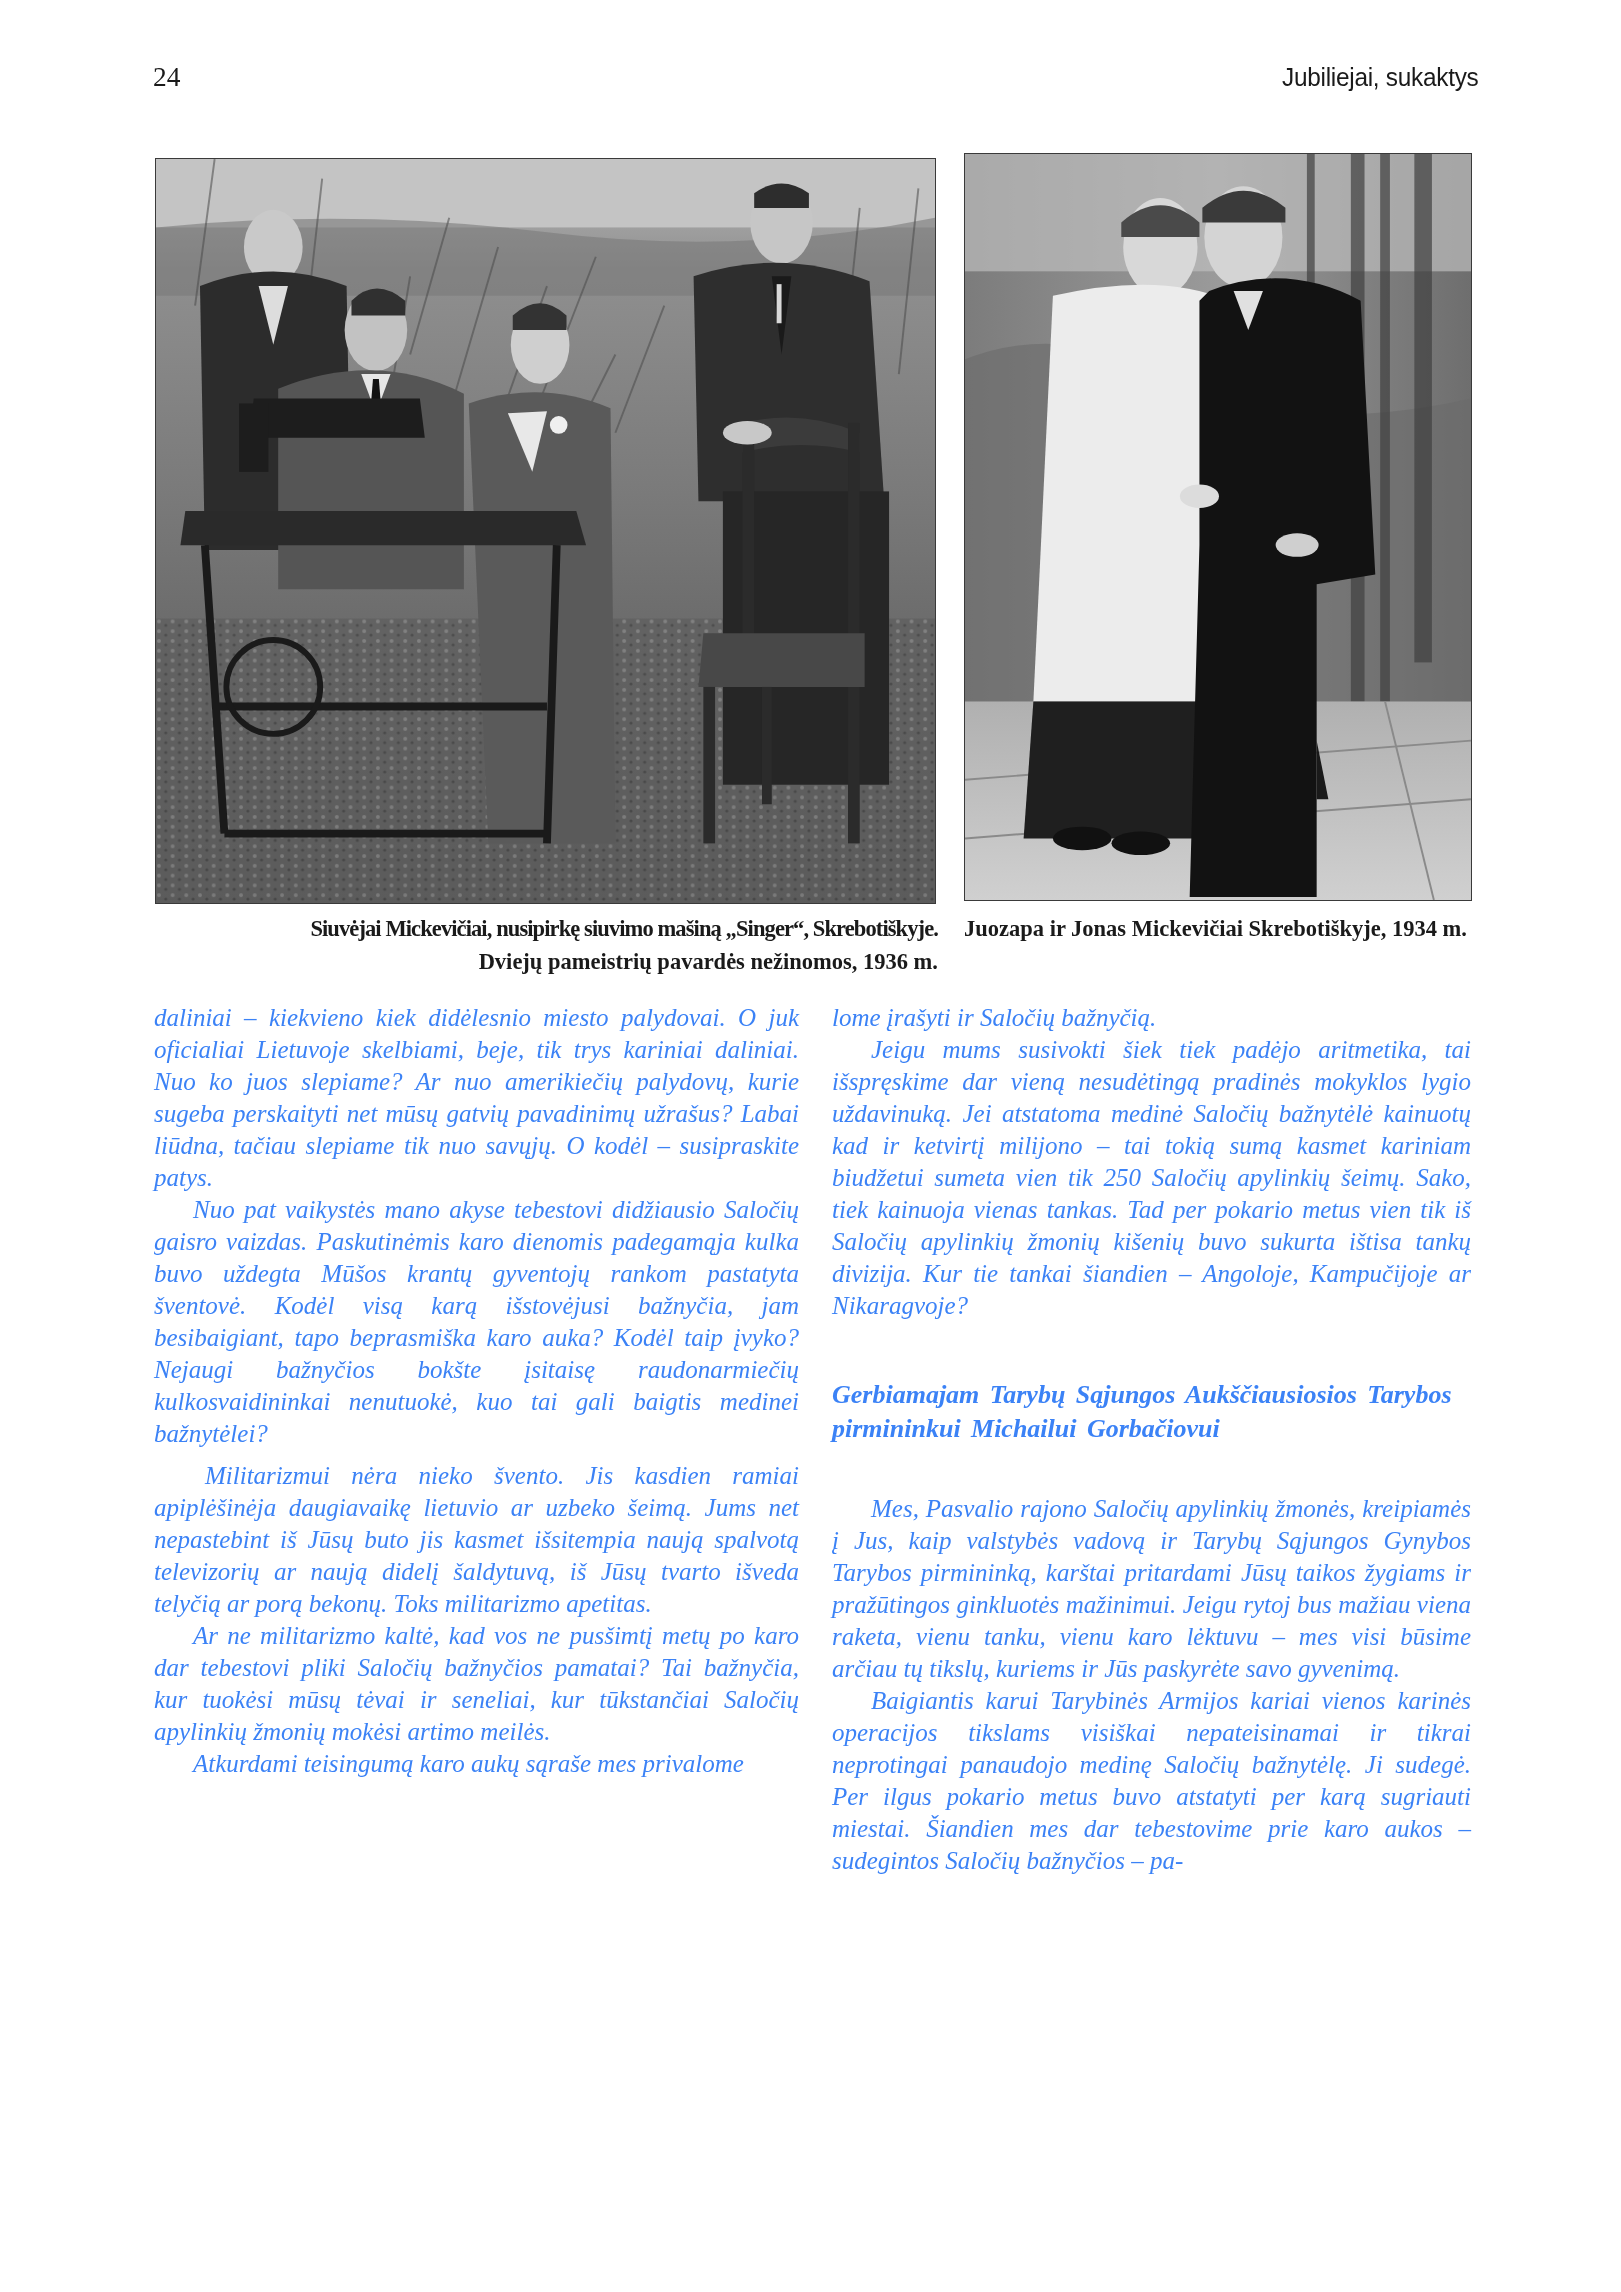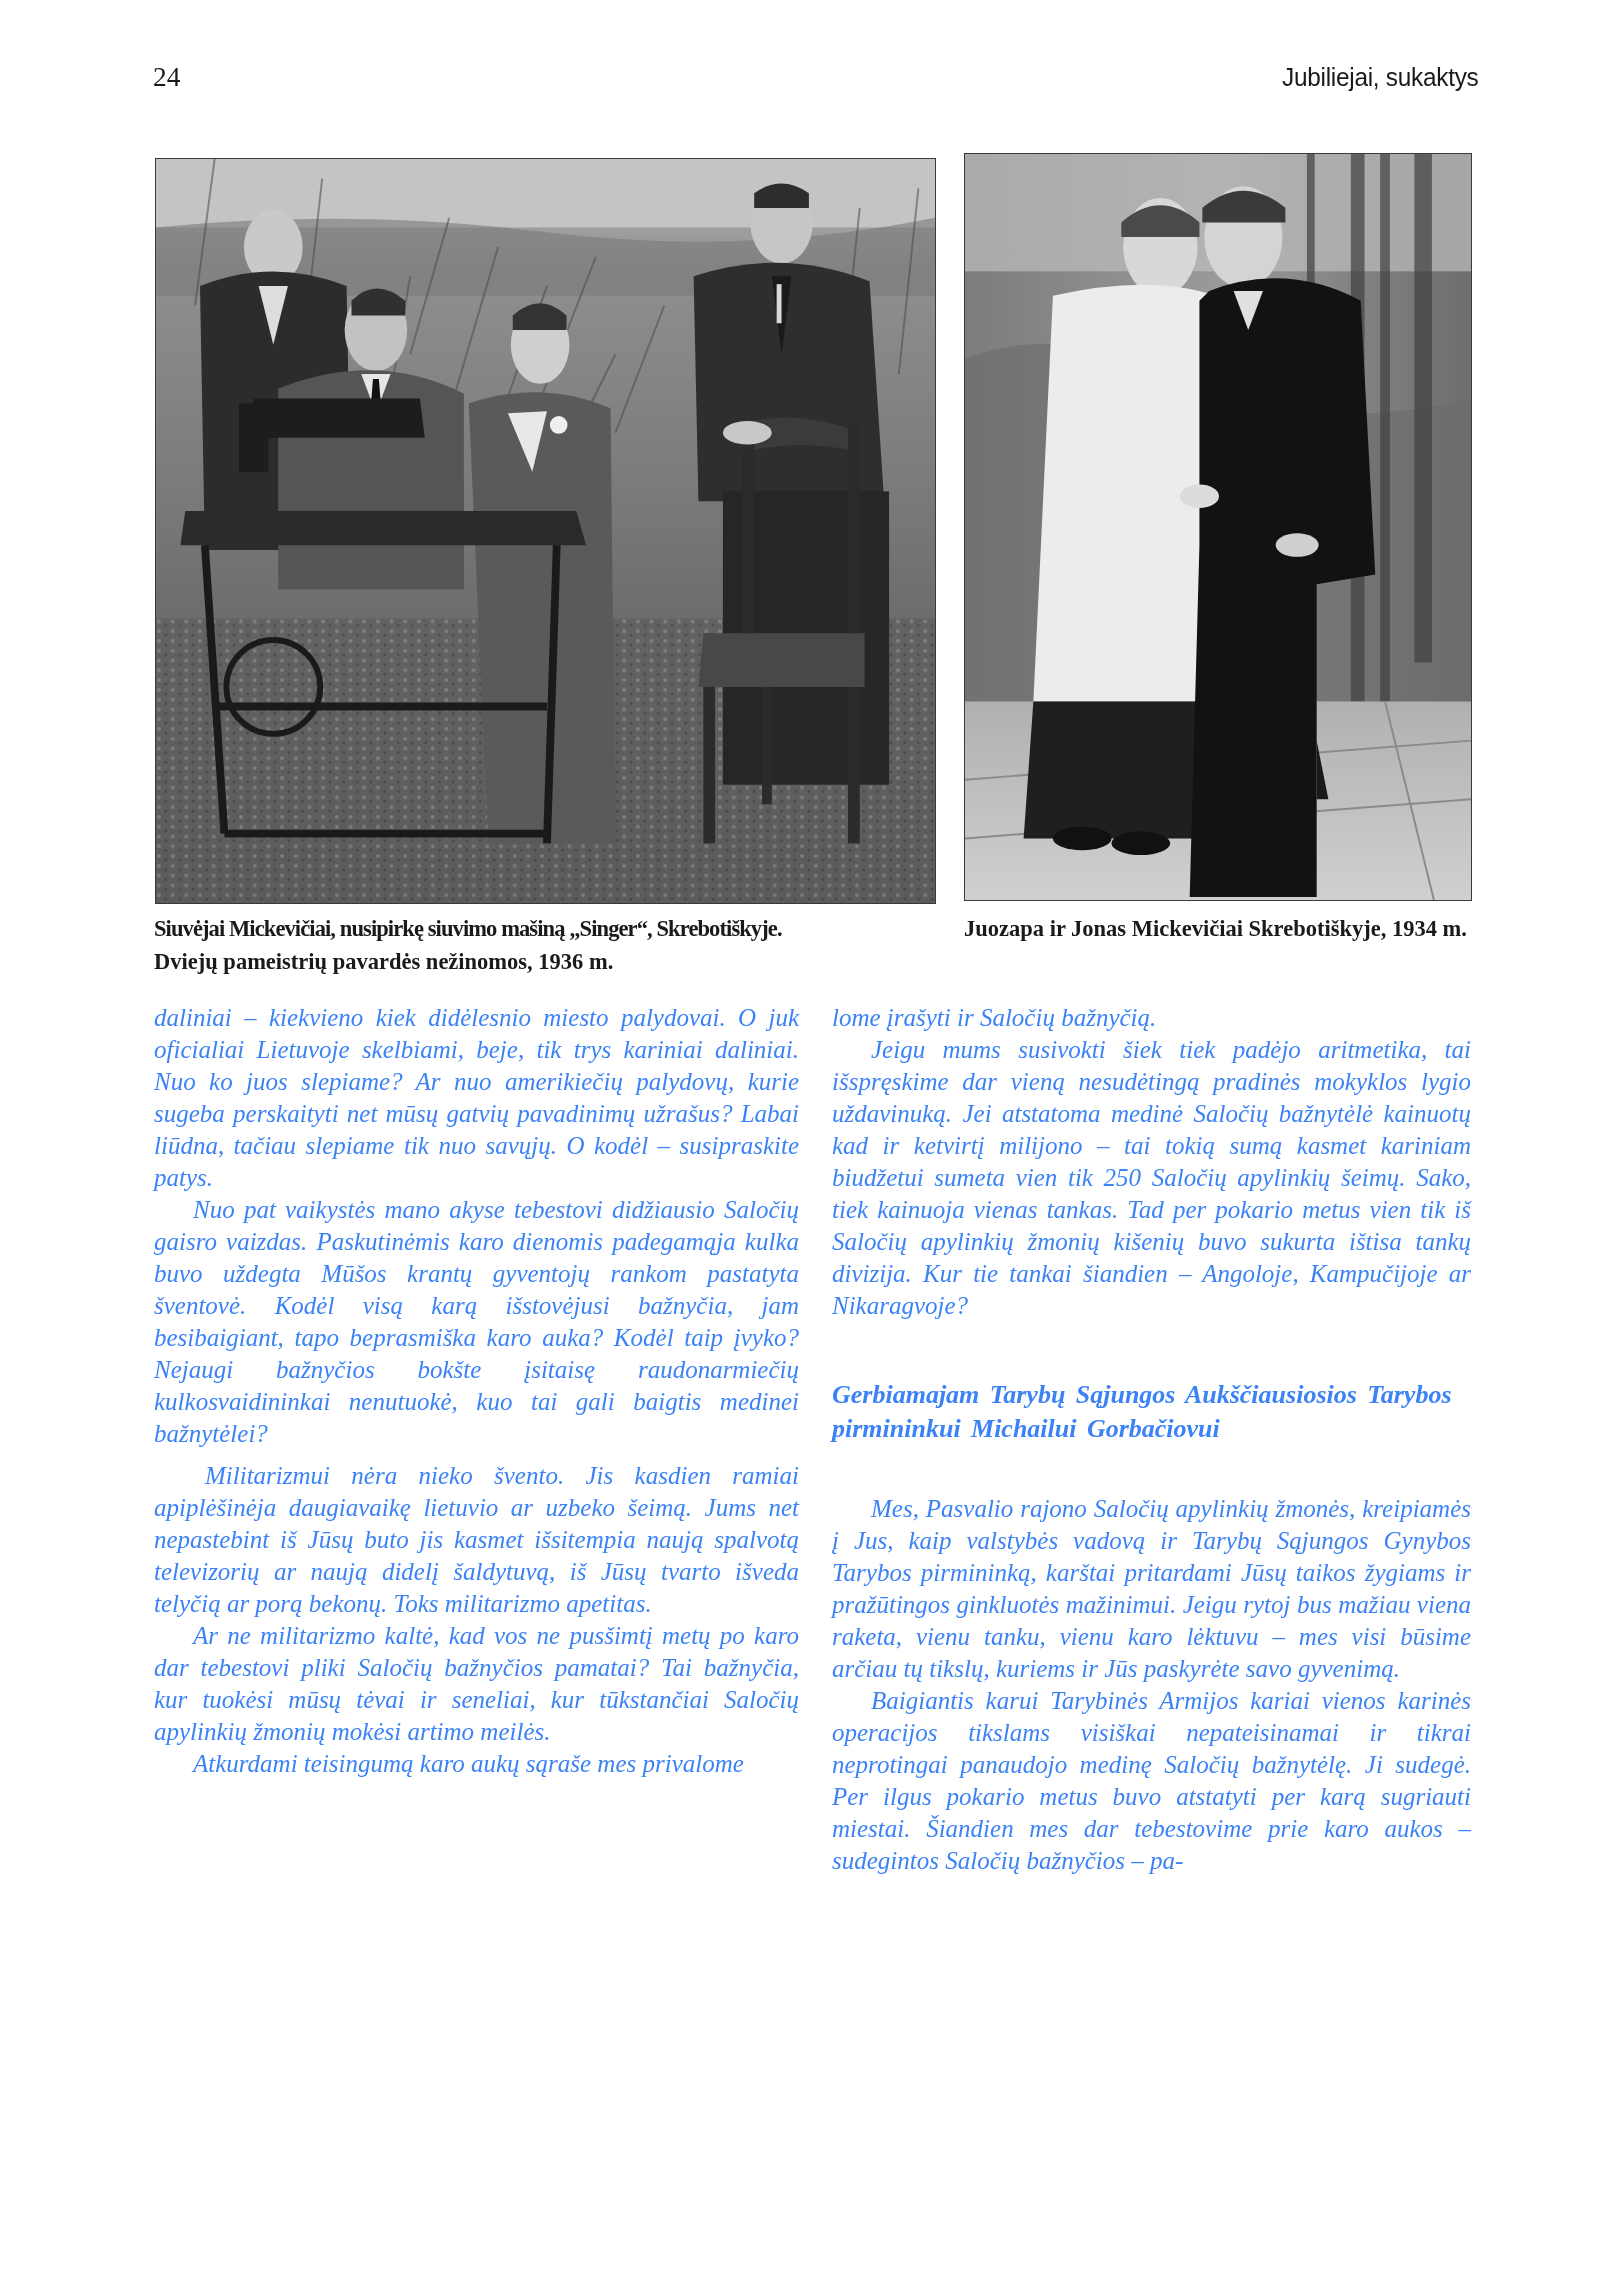--- a/index.html
+++ b/index.html
@@ -8,21 +8,21 @@
 
   .running-head { position: absolute; top: 57px; height: 33px; font-size: 27.4px; line-height: 33px; }
   .page-number { left: 153px; font-family: "Liberation Serif", "DejaVu Serif", serif; }
   .section-title { right: 155px; font-family: "Liberation Sans", "DejaVu Sans", sans-serif; font-size: 26.5px; letter-spacing: -0.3px; transform: scaleX(0.92); transform-origin: right center; }
 
   .photo { position: absolute; border: 1px solid #3a3a3a; overflow: hidden; box-sizing: border-box; }
   .photo svg { display: block; width: 100%; height: 100%; }
   #photo1 { left: 155px; top: 154px; width: 781px; height: 746px; }
   #photo2 { left: 964px; top: 149px; width: 508px; height: 748px; }
 
-  .caption { position: absolute; font-family: "Liberation Serif", "DejaVu Serif", serif; font-weight: bold; font-size: 22.5px; line-height: 33px; color: #1a1a1a; }
+  .caption { position: absolute; font-family: "Liberation Serif", "DejaVu Serif", serif; font-weight: bold; font-size: 22.5px; line-height: 33px; color: #1a1a1a; text-align: right; }
   #caption1 { left: 154px; top: 908px; width: 784px; }
   #caption1 .line1 { display: block; letter-spacing: -0.9px; white-space: nowrap; }
   #caption2 { left: 964px; top: 908px; width: 508px; text-align: justify; }
 
   .column { position: absolute; top: 998px; font-family: "Liberation Serif", "DejaVu Serif", serif; font-style: italic; font-size: 25px; line-height: 32px; color: #3b82f6; }
   #col-left { left: 154px; width: 645px; }
   #col-right { left: 832px; width: 639px; font-family: Liberation Serif, serif; }
   .column p { margin: 0; text-align: justify; hyphens: manual; }
   .column p.indent { text-indent: 39px; }
   .column p.indent-wide { text-indent: 51px; margin-top: 10px; }

